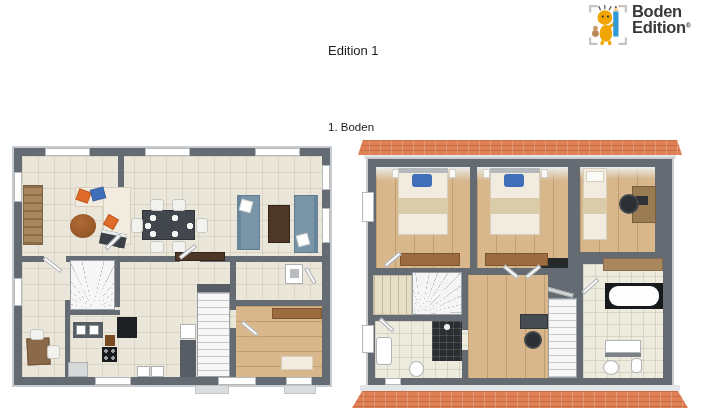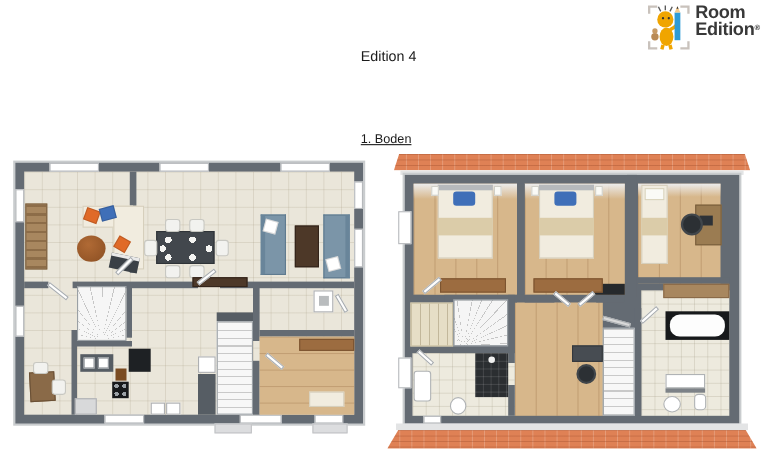--- a/index.html
+++ b/index.html
@@ -48,44 +48,44 @@
     background-image:repeating-linear-gradient(0deg,rgba(90,60,30,.35) 0 2px,transparent 2px 8px);}
   .slope{background:linear-gradient(180deg,#ececec 0%,rgba(236,236,236,0) 100%);}
   .darkchair{position:absolute;background:#2c3034;border-radius:50%;border:2px solid #41464b;}
   .ellipse{border-radius:50%;}
 </style>
 </head>
 <body>
 
 <div class="canvas">
 
-  <div class="abs title-text" style="left:328px;top:43px;">Edition 4</div>
-
-  <div class="abs floor-label" style="left:328px;top:121px;text-decoration:underline;">1. Boden</div>
+  <div class="abs title-text" style="left:328px;top:43px;">Edition 1</div>
+
+  <div class="abs floor-label" style="left:328px;top:121px;">1. Boden</div>
 
   <div class="abs logo" style="left:588px;top:4px;">
     <span>
       <svg width="40" height="42" viewBox="0 0 38 40">
         <path d="M2 8 V2 H9 M29 2 H36 V8 M36 32 V38 H29 M9 38 H2 V32" stroke="#c9c2bc" fill="none" stroke-width="2"></path>
         <circle cx="7" cy="28" r="3.2" fill="#b98a55"></circle>
           <circle cx="7" cy="23" r="2.3" fill="#c79a64"></circle>
         <ellipse cx="17" cy="28" rx="6" ry="8" fill="#f0a500"></ellipse>
         <circle cx="16" cy="13" r="7" fill="#f0a500"></circle>
         <path d="M12 6 L10 2 M16 5 L16 1 M20 6 L22 2" stroke="#5a5a5a" stroke-width="1.2"></path>
         <circle cx="14" cy="12" r="1" fill="#333"></circle>
           <circle cx="19" cy="12" r="1" fill="#333"></circle>
         <path d="M20 22 Q24 20 25.5 18" stroke="#f0a500" stroke-width="3" fill="none"></path>
         <rect x="24" y="7" width="5" height="24" fill="#2e9bd6"></rect>
         <polygon points="24,7 29,7 26.5,1.5" fill="#f3c98b"></polygon>
         <polygon points="25.6,3.8 27.4,3.8 26.5,1.5" fill="#333"></polygon>
         <path d="M14 35 L13 39 M20 35 L21 39" stroke="#f0a500" stroke-width="3"></path>
       </svg>
     </span>
     <span class="logo-text">
-      <span>Room</span><br>
+      <span>Boden</span><br>
       <span>Edition</span><span class="logo-reg">®</span>
     </span>
   </div>
 
   <div class="plan wallfill" style="left:14px;top:148px;width:316px;height:237px;">
 
     <div class="abs tile" style="left:8px;top:8px;width:300px;height:221px;"></div>
 
     <div class="win" style="left:31px;top:0;width:45px;height:8px;"></div>
     <div class="win" style="left:131px;top:0;width:45px;height:8px;"></div>

